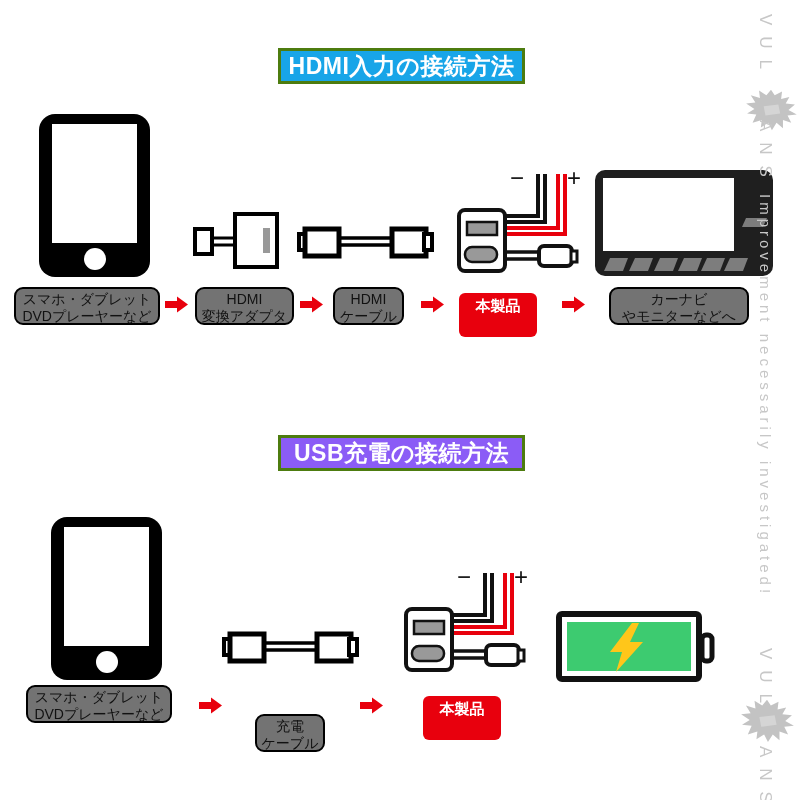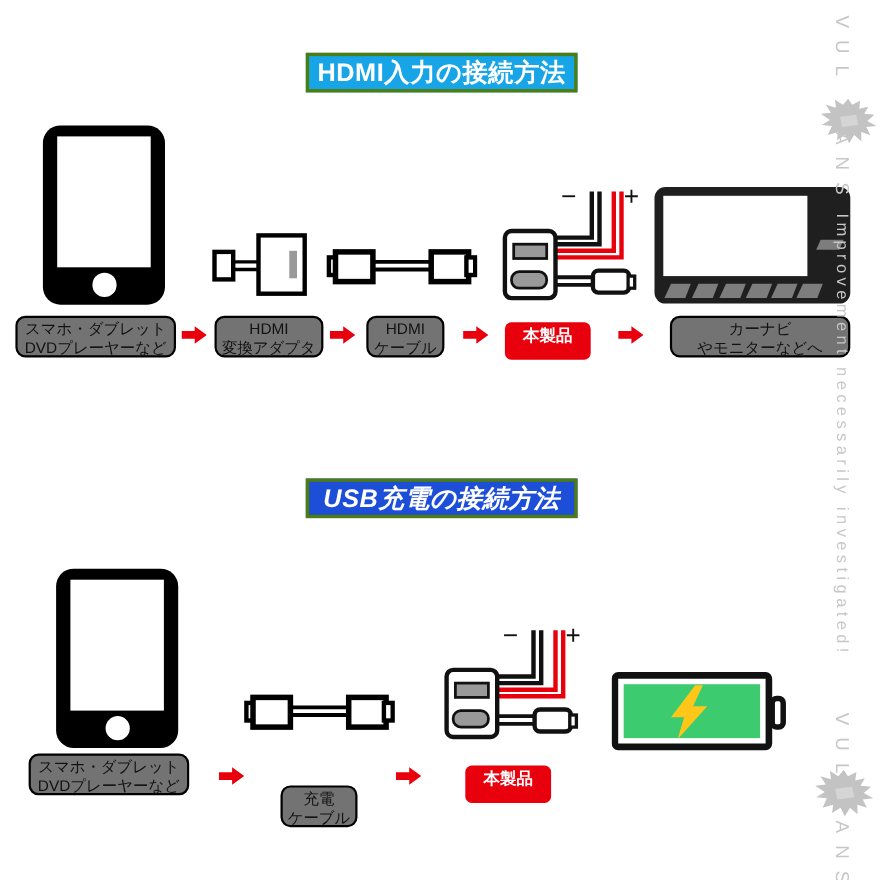--- a/index.html
+++ b/index.html
@@ -4,29 +4,29 @@
 <style>
   html,body{margin:0;padding:0;}
   body{font-family:"Liberation Sans","DejaVu Sans",sans-serif;background:#fff;}
   .canvas{position:relative;width:800px;height:800px;background:#ffffff;overflow:hidden;}
   .abs{position:absolute;}
   
   .hdr{position:absolute;left:278px;width:247px;height:36px;border:3px solid #4d7c0f;
        box-sizing:border-box;color:#fff;font-weight:bold;font-size:23px;
        text-align:center;line-height:30px;letter-spacing:0.5px;}
   .hdr-blue{background:#18A5E8;top:48px;}
-  .hdr-red{background:#1d4ed8;top:435px;font-style:italic;}
+  .hdr-red{background:#8b5cf6;top:435px;}
   
   .label-box{position:absolute;border:2px solid #000;border-radius:9px;background:#737373;
        box-sizing:border-box;text-align:center;font-size:14px;line-height:17px;
        padding-top:2px;height:38px;color:#111;}
   
   .badge{position:absolute;background:#E8000D;border-radius:6px;color:#fff;
        font-weight:bold;font-size:15px;text-align:center;line-height:26px;
-       width:78px;height:34px;}
+       width:78px;height:44px;}
   
   .arrow{position:absolute;width:23px;height:17px;}
   
   .wm{position:absolute;writing-mode:vertical-rl;text-orientation:sideways;
       color:#C7C7C7;white-space:nowrap;}
   .wm-name{font-size:17px;letter-spacing:11px;left:755px;}
   .wm-sentence{font-size:15px;letter-spacing:4px;left:757px;top:194px;}
 </style>
 </head>
 <body>
@@ -109,21 +109,21 @@
   <svg class="arrow" style="left:421px;top:296px;" viewBox="0 0 23 16">
     <polygon points="0,4.5 12,4.5 12,0 23,8 12,16 12,11.5 0,11.5" fill="#E8000D"></polygon>
   </svg>
 
   <div class="badge" style="left:459px;top:293px;">本製品</div>
 
   <svg class="arrow" style="left:562px;top:296px;" viewBox="0 0 23 16">
     <polygon points="0,4.5 12,4.5 12,0 23,8 12,16 12,11.5 0,11.5" fill="#E8000D"></polygon>
   </svg>
 
-  <div class="label-box" style="left:609px;top:287px;width:164px;">
+  <div class="label-box" style="left:609px;top:287px;width:140px;">
     <div>カーナビ</div>
     <div>やモニターなどへ</div>
   </div>
 
   <div class="hdr hdr-red">USB充電の接続方法</div>
 
   <svg class="abs" style="left:50px;top:516px;" width="113" height="165" viewBox="0 0 113 165">
     <rect x="1" y="1" width="111" height="163" rx="16" fill="#000"></rect>
     <rect x="14" y="11" width="85" height="119" fill="#fff"></rect>
     <circle cx="57" cy="146" r="11" fill="#fff"></circle>

